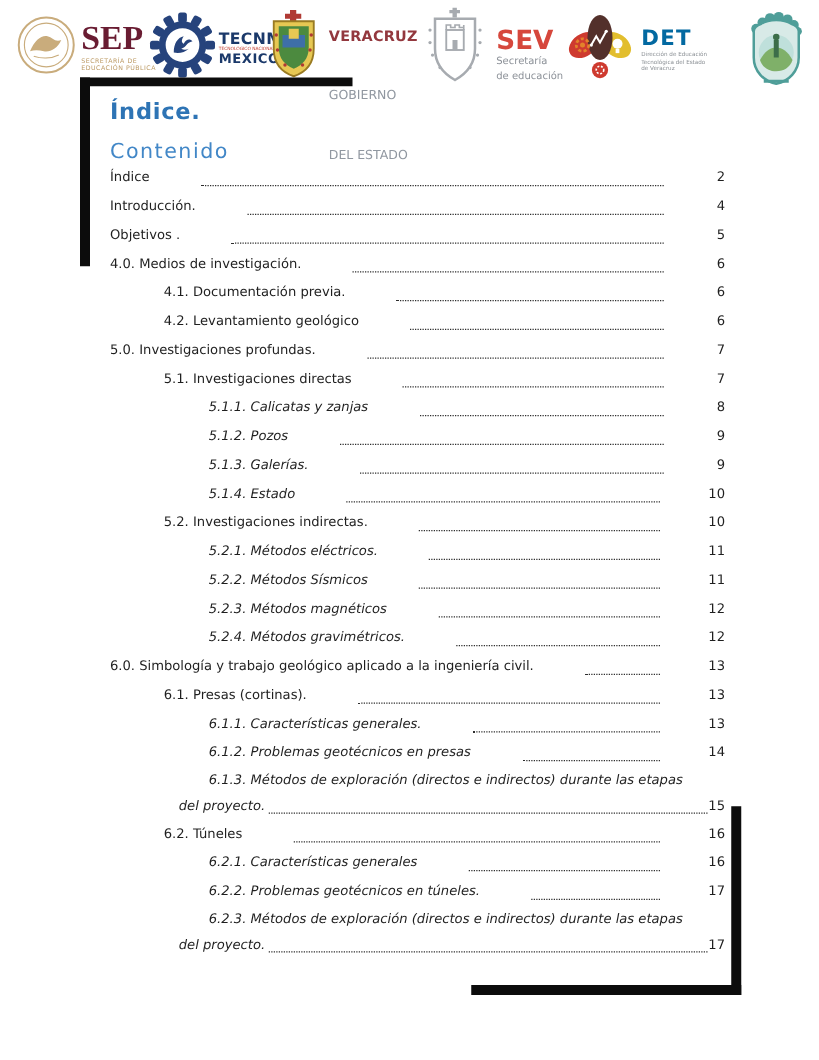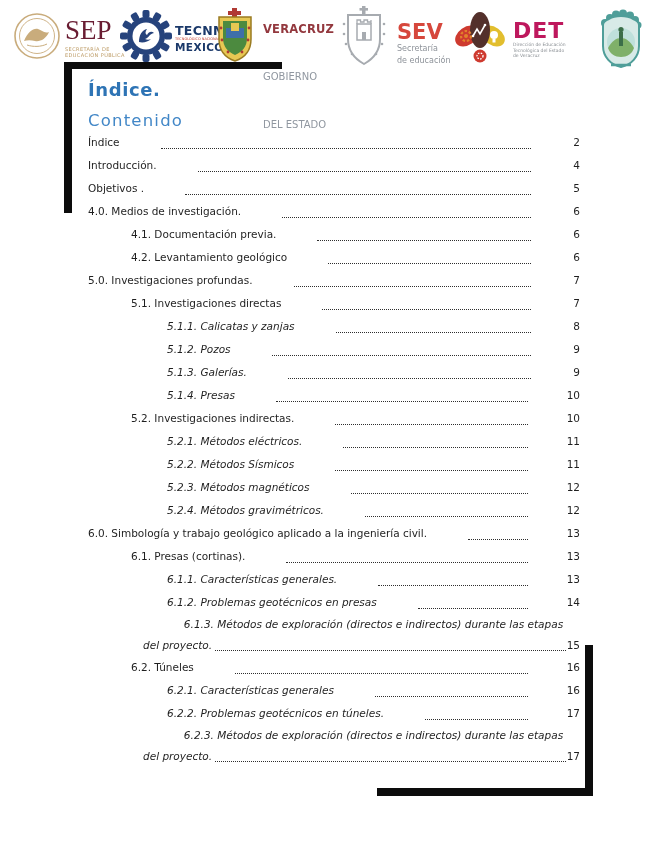--- a/index.html
+++ b/index.html
@@ -4,55 +4,55 @@
 <style>
   html,body{margin:0;padding:0;}
   body{
     width:655px;height:848px;background:#ffffff;position:relative;overflow:hidden;
     font-family:"DejaVu Sans",sans-serif;color:#1f1f1f;
   }
   
   .logo{position:absolute;display:flex;align-items:flex-start;}
   #logo-sep{left:13px;top:12px;}
   .sep-text{margin-left:4px;}
-  .sep-title{font-family:"Liberation Serif",serif;font-weight:normal;font-size:27px;line-height:27px;color:#691C32;margin-top:5px;}
+  .sep-title{font-family:"Liberation Serif",serif;font-weight:bold;font-size:27px;line-height:27px;color:#691C32;margin-top:5px;}
   .sep-sub{font-size:5px;line-height:6px;color:#BC9A64;letter-spacing:.4px;margin-top:2px;}
   #logo-tecnm{left:119px;top:8px;}
   .tecnm-text{margin-left:2px;margin-top:17px;}
   .tecnm-title{font-size:12.5px;font-weight:bold;color:#1B396A;line-height:12px;letter-spacing:.3px;}
   .tecnm-sub{font-size:3.5px;line-height:4.5px;color:#C0392B;}
   .tecnm-country{font-size:10.5px;font-weight:bold;color:#1B396A;line-height:11px;letter-spacing:.4px;}
   #logo-veracruz{left:212px;top:8px;}
   .ver-text{margin-left:5px;margin-top:15px;}
   .ver-title{font-size:11.5px;font-weight:bold;color:#93383E;line-height:12px;letter-spacing:.2px;}
   .ver-sub{font-size:10px;color:#9097A0;line-height:11.5px;margin-top:36px;}
   #logo-sev{left:338px;top:6px;}
   .sev-text{margin-left:7px;margin-top:17px;}
   .sev-title{font-size:21px;font-weight:bold;color:#D6473C;line-height:19px;}
   .sev-sub{font-size:8px;color:#8D9299;line-height:9.5px;margin-top:2px;}
   #logo-det{left:451px;top:8px;}
   .det-text{margin-left:4px;margin-top:15px;}
-  .det-title{font-size:22px;font-weight:bold;color:#be185d;line-height:16px;letter-spacing:1px;}
+  .det-title{font-size:17px;font-weight:bold;color:#0369a1;line-height:16px;letter-spacing:1px;}
   .det-sub{font-size:4.5px;line-height:5.5px;color:#8a8f94;margin-top:3px;}
   #logo-crest{left:595px;top:8px;}
   
   .bar{position:absolute;background:#0c0c0c;}
   #bar-tl-h{left:64px;top:62px;width:218px;height:7px;}
   #bar-tl-v{left:64px;top:62px;width:8px;height:151px;}
   #bar-br-v{left:585px;top:645px;width:8px;height:151px;}
   #bar-br-h{left:377px;top:788px;width:216px;height:8px;}
   
   #doc-title{position:absolute;left:88px;top:79px;margin:0;font-size:18px;font-weight:bold;color:#2E74B5;letter-spacing:.6px;}
   #contents-heading{position:absolute;left:88px;top:111px;margin:0;font-size:16.5px;font-weight:400;color:#4287C7;letter-spacing:1.2px;text-align:center;}
   #toc-list{position:absolute;left:88px;top:131px;width:492px;}
   .toc-row{display:flex;line-height:23px;font-size:10.5px;color:#1f1f1f;gap:38px;}
   .toc-row .lbl{white-space:nowrap;flex-shrink:0;}
   .lvl1{padding-left:43px;}
   .lvl2{padding-left:79px;}
-  .it .lbl,.it .l1,.it .l2 .lbl2{font-style:italic;text-align:center;}
+  .it .lbl,.it .l1,.it .l2 .lbl2{font-style:italic;}
   .leader{flex:1;align-self:flex-end;border-bottom:1.6px dotted #2e2e2e;margin:0 1px 5px 3px;min-width:6px;}
   .pg{min-width:10px;text-align:right;flex-shrink:0;}
   .toc-row.two{display:block;padding-left:55px;}
   .two .l1{line-height:21px;padding-left:24px;white-space:nowrap;}
   .two .l2{display:flex;line-height:21px;}
   .two .l2 .lbl2{white-space:nowrap;flex-shrink:0;}
 </style>
 </head>
 <body>
 
@@ -249,21 +249,21 @@
       <span class="lbl">5.1.2. Pozos</span>
       <span class="leader"></span>
       <span class="pg">9</span>
     </div>
     <div class="toc-row lvl2 it">
       <span class="lbl">5.1.3. Galerías.</span>
       <span class="leader"></span>
       <span class="pg">9</span>
     </div>
     <div class="toc-row lvl2 it">
-      <span class="lbl">5.1.4. Presas</span>
+      <span class="lbl">5.1.4. Estado</span>
       <span class="leader"></span>
       <span class="pg">10</span>
     </div>
     <div class="toc-row lvl1">
       <span class="lbl">5.2. Investigaciones indirectas.</span>
       <span class="leader"></span>
       <span class="pg">10</span>
     </div>
     <div class="toc-row lvl2 it">
       <span class="lbl">5.2.1. Métodos eléctricos.</span>

